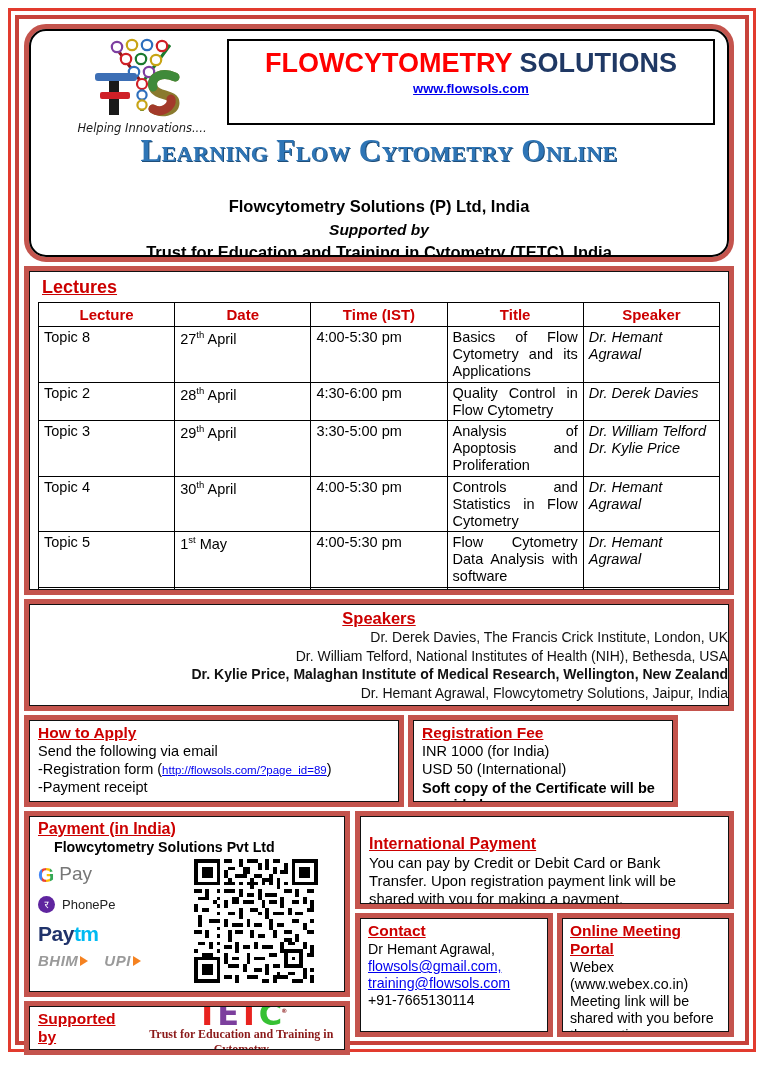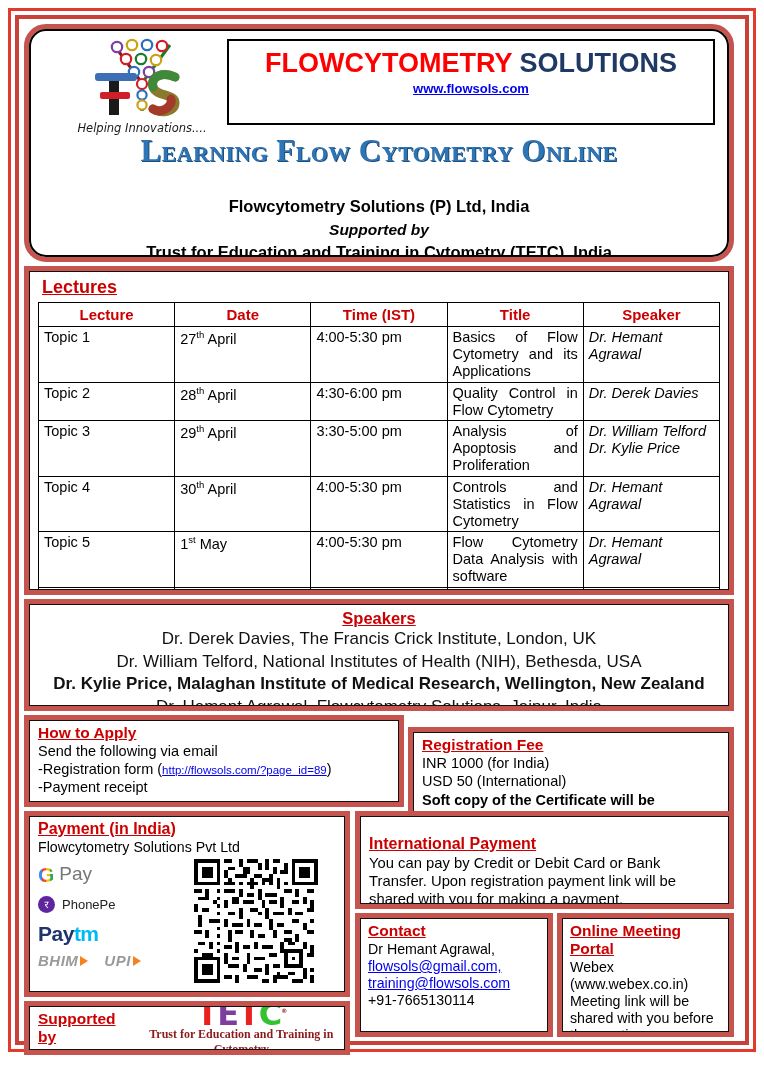--- a/index.html
+++ b/index.html
@@ -188,38 +188,38 @@
     position: absolute;
     left: 5px; top: 580px;
     width: 710px; height: 112px;
   }
   .speakers-head {
     text-align: center;
     font-size: 16.5px;
     padding-top: 4px;
   }
   .speaker-line {
-    text-align: center;
-    font-size: 17px;
+    text-align: right;
+    font-size: 14px;
     line-height: 1.33;
     color: #111;
     font-family: "Liberation Sans", sans-serif;
   }
   .speaker-line.bold { font-weight: bold; }
 
   
   .apply-panel {
     position: absolute;
     left: 5px; top: 696px;
     width: 380px; height: 92px;
   }
   .fee-panel {
     position: absolute;
     left: 389px; top: 696px;
-    width: 326px; height: 92px; margin-top: 12px;
+    width: 270px; height: 92px;
   }
   .blk { padding: 3px 6px 0 8px; }
   .blk .sec-title { font-size: 15.5px; display: inline-block; margin-bottom: 1px; }
   .blk p {
     margin: 0;
     font-size: 14.5px;
     line-height: 1.23;
     color: #000;
     font-family: "Liberation Sans", sans-serif;
   }
@@ -236,21 +236,21 @@
   }
 
   
   .paymentin-panel {
     position: absolute;
     left: 5px; top: 792px;
     width: 326px; height: 186px;
   }
   .pay-title { font-size: 16px; padding: 3px 0 1px 8px; }
   .pay-company {
-    font-size: 14.2px; font-weight: normal; padding-left: 8px; color: #000;
+    font-size: 14.2px; font-weight: bold; padding-left: 24px; color: #000;
     font-family: "Liberation Sans", sans-serif;
   }
   .pay-cols { display: flex; padding: 4px 6px 0 8px; }
   .pay-logos { width: 150px; }
   .logo-row { display: flex; align-items: center; height: 30px; }
   .gp-g {
     font-size: 21px; font-weight: bold; line-height: 1;
     background: linear-gradient(90deg,#4285F4 0%,#4285F4 25%,#EA4335 25%,#EA4335 50%,#FBBC05 50%,#FBBC05 75%,#34A853 75%);
     -webkit-background-clip: text; background-clip: text; color: transparent;
   }
@@ -391,21 +391,21 @@
           <tr>
             <th class="c-lect">Lecture</th>
             <th class="c-date">Date</th>
             <th class="c-time">Time (IST)</th>
             <th class="c-title">Title</th>
             <th class="c-spk">Speaker</th>
           </tr>
         </thead>
         <tbody>
           <tr>
-            <td class="c-lect">Topic 1</td>
+            <td class="c-lect">Topic 8</td>
             <td class="c-date"><span>27</span><span class="ordsup">th</span><span> April</span></td>
             <td class="c-time">4:00-5:30 pm</td>
             <td class="c-title">Basics of Flow Cytometry and its Applications</td>
             <td class="c-spk">Dr. Hemant Agrawal</td>
           </tr>
           <tr>
             <td class="c-lect">Topic 2</td>
             <td class="c-date"><span>28</span><span class="ordsup">th</span><span> April</span></td>
             <td class="c-time">4:30-6:00 pm</td>
             <td class="c-title">Quality Control in Flow Cytometry</td>

